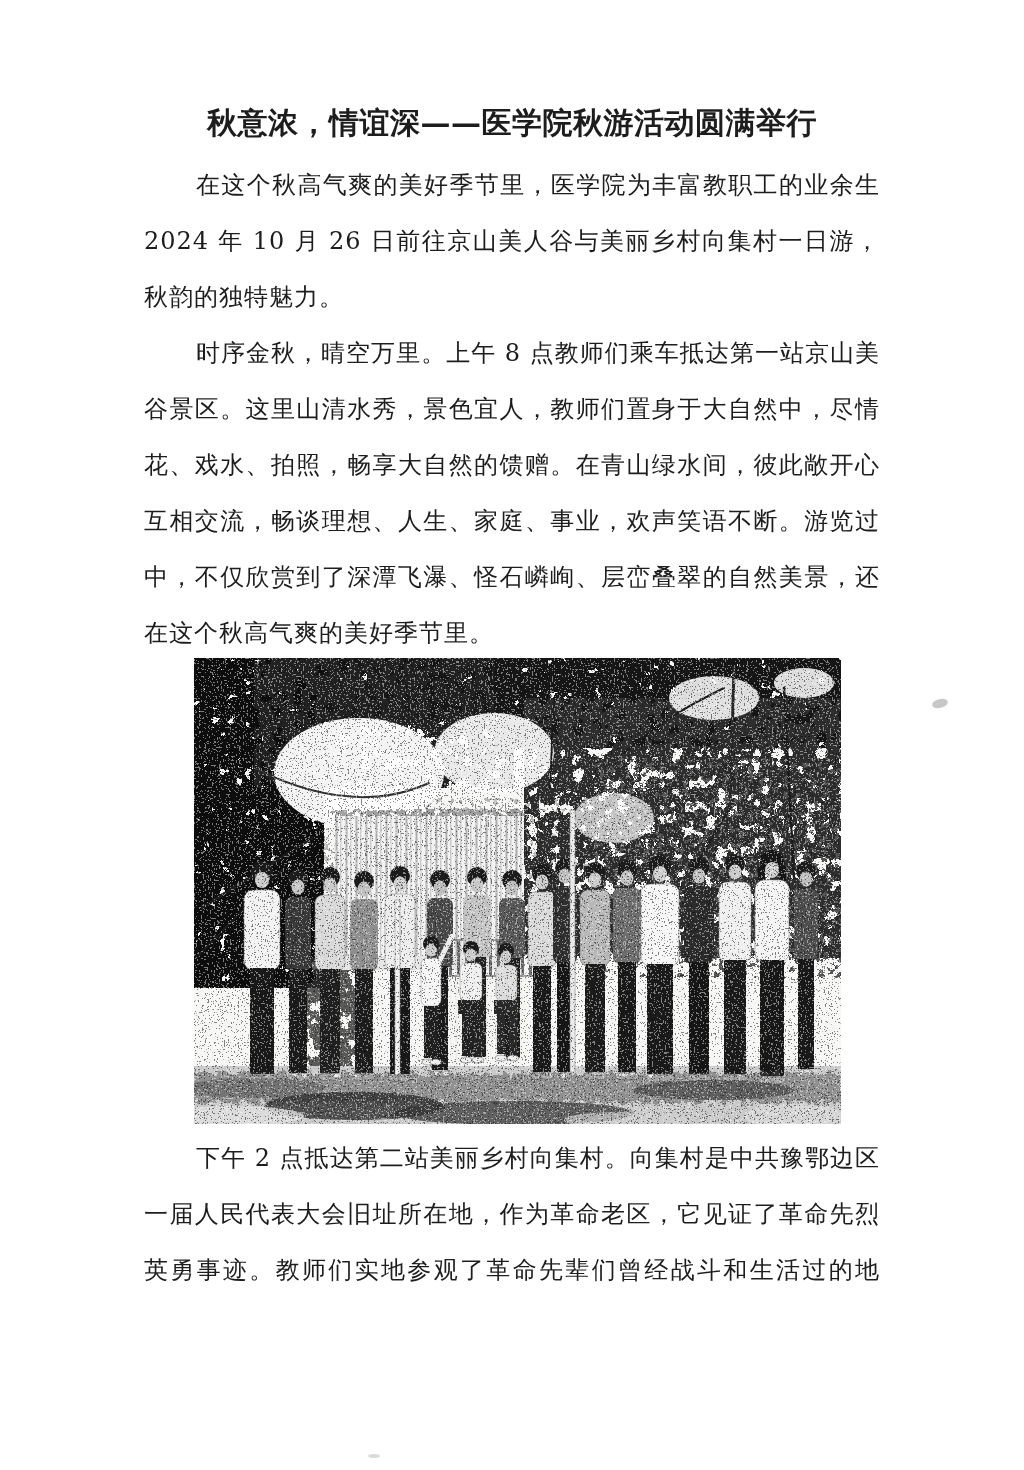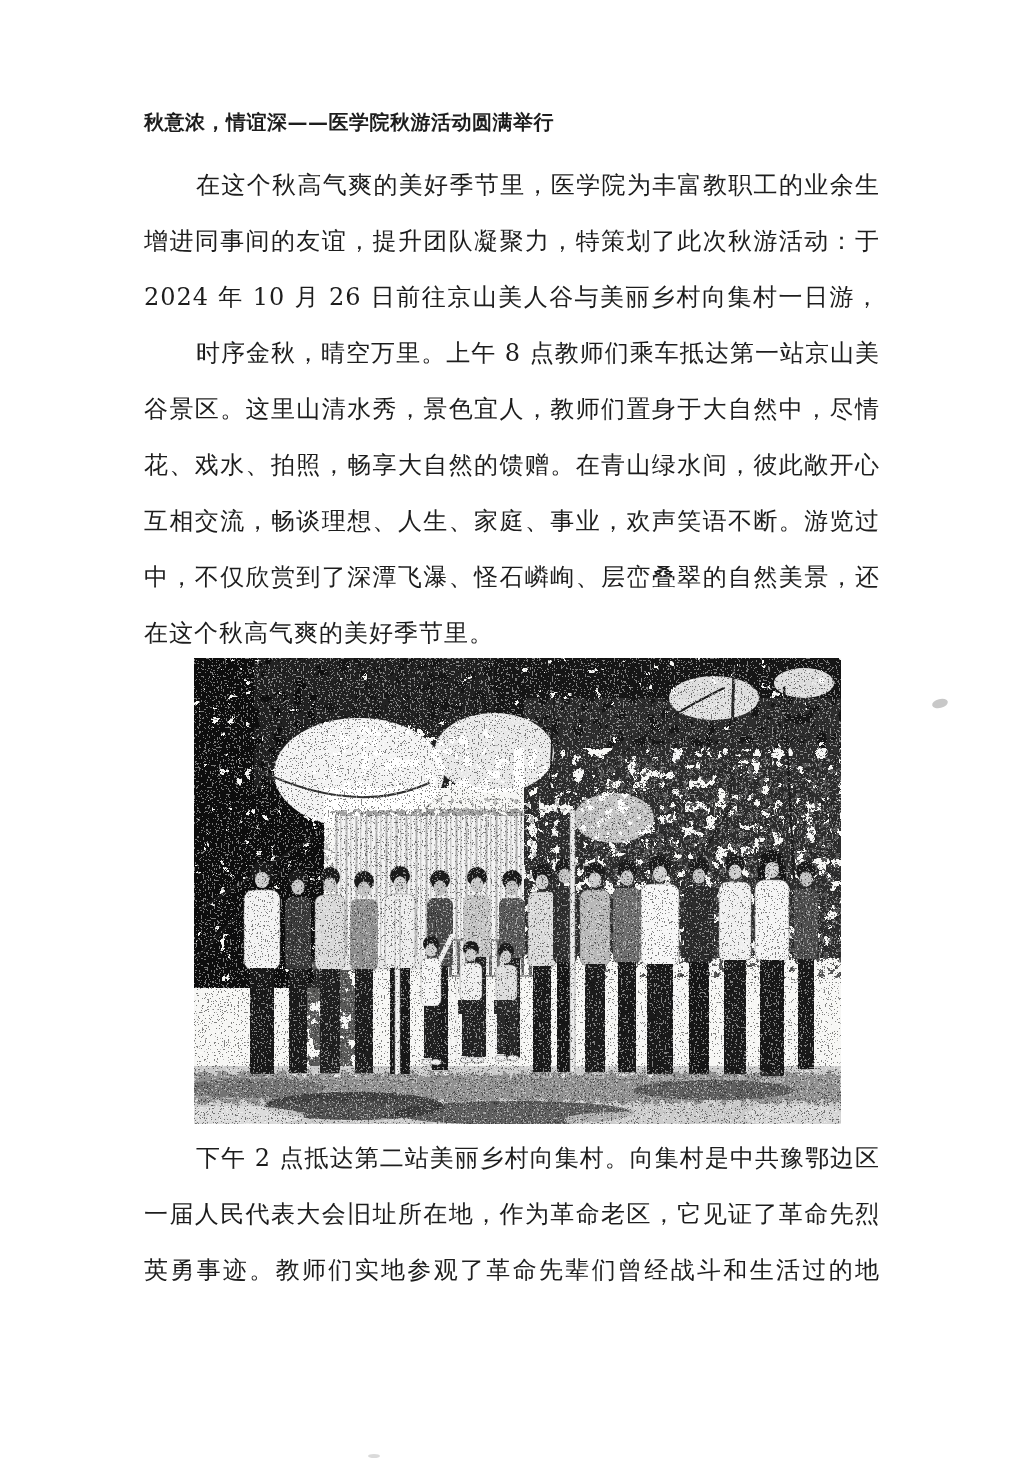--- a/index.html
+++ b/index.html
@@ -9,23 +9,23 @@
     background:#ffffff;
     color:#1d1d1d;
     font-family:"DejaVu Serif","Liberation Serif",serif;
     overflow:hidden;
   }
   .content{padding:0 144px;}
   .title{
     margin:0;
     padding-top:97px;
     height:51px;line-height:51px;
-    font-size:20px;font-weight:700;
+    font-size:30px;font-weight:700;
     letter-spacing:.5px;
-    text-align:left;
+    text-align:center;
     white-space:nowrap;
   }
   .para{margin:0;}
   .body-start{margin-top:9px;}
   .p3{margin-top:6px;}
   .line{
     height:56px;line-height:56px;
     font-size:24px;letter-spacing:1px;
     text-align:justify;
     text-align-last:justify;
@@ -50,22 +50,22 @@
 </head>
 <body>
 
 <div class="page">
   <div class="content">
 
     <h1 class="title">秋意浓，情谊深——医学院秋游活动圆满举行</h1>
 
     <div class="para body-start">
       <div class="line indent">在这个秋高气爽的美好季节里，医学院为丰富教职工的业余生活，</div>
-      <div class="line">增进同事间的友谊，提升团队凝聚力，特策划了此次秋游活动：于</div>
       <div class="line">2024 年 10 月 26 日前往京山美人谷与美丽乡村向集村一日游，领略</div>
+      <div class="line last">秋韵的独特魅力。</div>
     </div>
 
     <div class="para">
       <div class="line indent">时序金秋，晴空万里。上午 8 点教师们乘车抵达第一站京山美人</div>
       <div class="line">谷景区。这里山清水秀，景色宜人，教师们置身于大自然中，尽情赏</div>
       <div class="line">花、戏水、拍照，畅享大自然的馈赠。在青山绿水间，彼此敞开心扉，</div>
       <div class="line">互相交流，畅谈理想、人生、家庭、事业，欢声笑语不断。游览过程</div>
       <div class="line">中，不仅欣赏到了深潭飞瀑、怪石嶙峋、层峦叠翠的自然美景，还体</div>
       <div class="line last">在这个秋高气爽的美好季节里。</div>
     </div>

